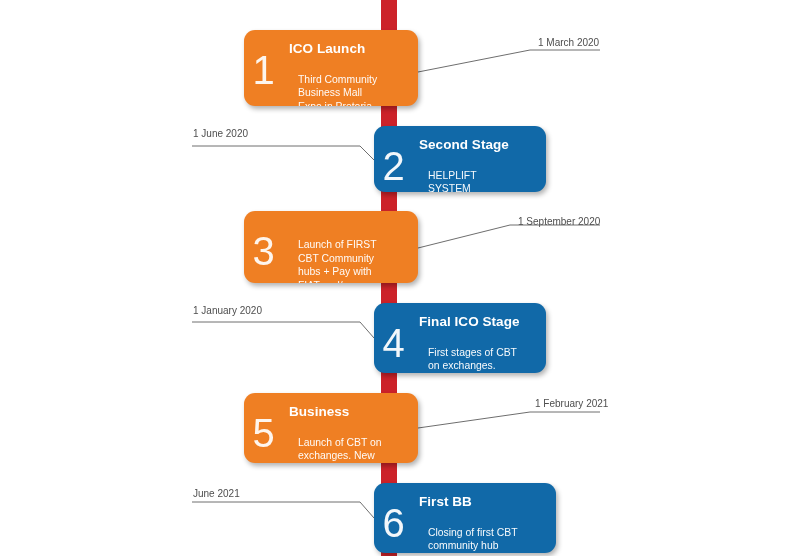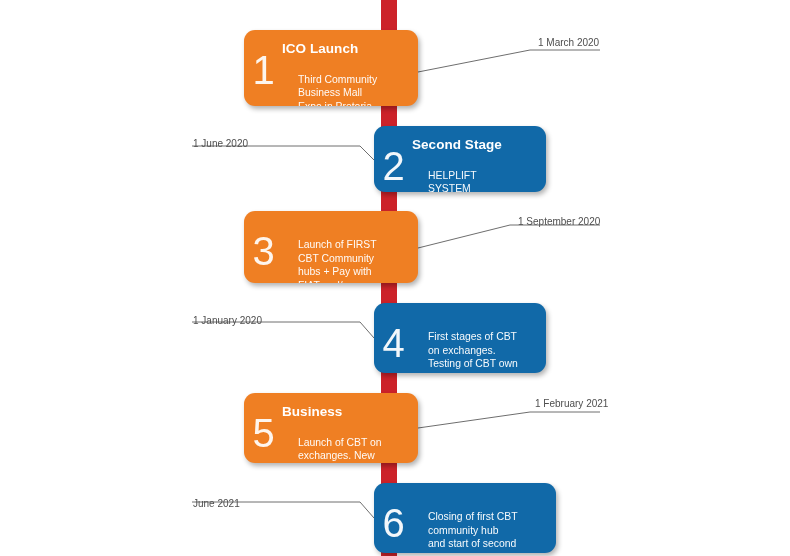--- a/index.html
+++ b/index.html
@@ -75,42 +75,42 @@
     flex: 1 1 auto;
     padding: 11px 12px 11px 0;
     min-width: 0;
   }
 
   .card-title {
     color: #ffffff;
     font-weight: bold;
     font-size: 13.5px;
     line-height: 1.15;
-    margin: 0 0 5px 0;
+    margin: 0 0 5px 7px;
     letter-spacing: 0.05px;
   }
   .card-desc {
     color: #ffffff;
     font-size: 10.4px;
     line-height: 13.6px;
     margin: 16px;
     white-space: pre-line;
     opacity: 0.97;
   }
 
   
   .date-label {
     position: absolute;
     font-size: 10px;
     color: #4e4e4e;
     white-space: nowrap;
     font-family: "Liberation Sans", sans-serif;
   }
   .date-label.right { text-align: left; }
-  .date-label.left  { text-align: left; margin-top: 10px; }
+  .date-label.left  { text-align: left; }
 </style>
 </head>
 <body>
 
 <div id="timeline-root">
 
   <div class="spine"></div>
 
   <svg class="connectors" width="790" height="556" viewBox="0 0 790 556">
 
@@ -154,20 +154,21 @@
       <div class="card-desc">Launch of FIRST CBT Community
 hubs + Pay with FIAT and/or
 Crypto on DigitalFlyer.</div>
     </div>
   </div>
   <div class="date-label right" style="left:518px; top:216px;">1 September 2020</div>
 
   <div class="card blue" style="left:374px; top:303px; width:172px; height:70px;">
     <div class="card-number">4</div>
     <div class="card-body">
+      <div class="card-title">Final ICO Stage</div>
       <div class="card-desc">First stages of CBT on exchanges.
 Testing of CBT own wallet and
 integration to FIAT banking apps.</div>
     </div>
   </div>
   <div class="date-label left" style="left:193px; top:305px;">1 January 2020</div>
 
   <div class="card orange" style="left:244px; top:393px; width:174px; height:70px;">
     <div class="card-number">5</div>
     <div class="card-body">
@@ -175,20 +176,21 @@
       <div class="card-desc">Launch of CBT on exchanges. New
 release of DigitalFlyer App with
 reward system using CBT</div>
     </div>
   </div>
   <div class="date-label right" style="left:535px; top:398px;">1 February 2021</div>
 
   <div class="card blue" style="left:374px; top:483px; width:182px; height:70px;">
     <div class="card-number">6</div>
     <div class="card-body">
+      <div class="card-title">First BB</div>
       <div class="card-desc">Closing of first CBT community hub
 and start of second community
 hub</div>
     </div>
   </div>
   <div class="date-label left" style="left:193px; top:488px;">June 2021</div>
 
 </div>
 
 </body></html>

